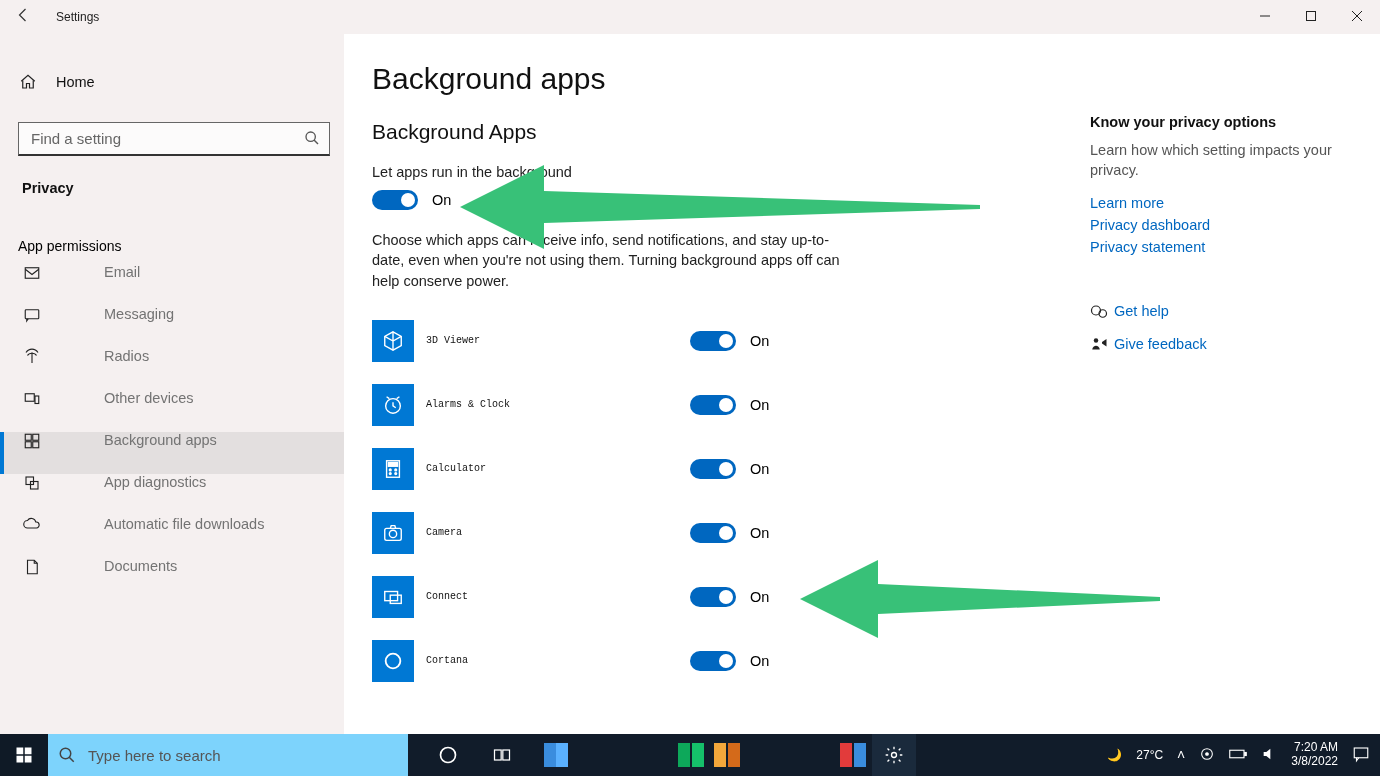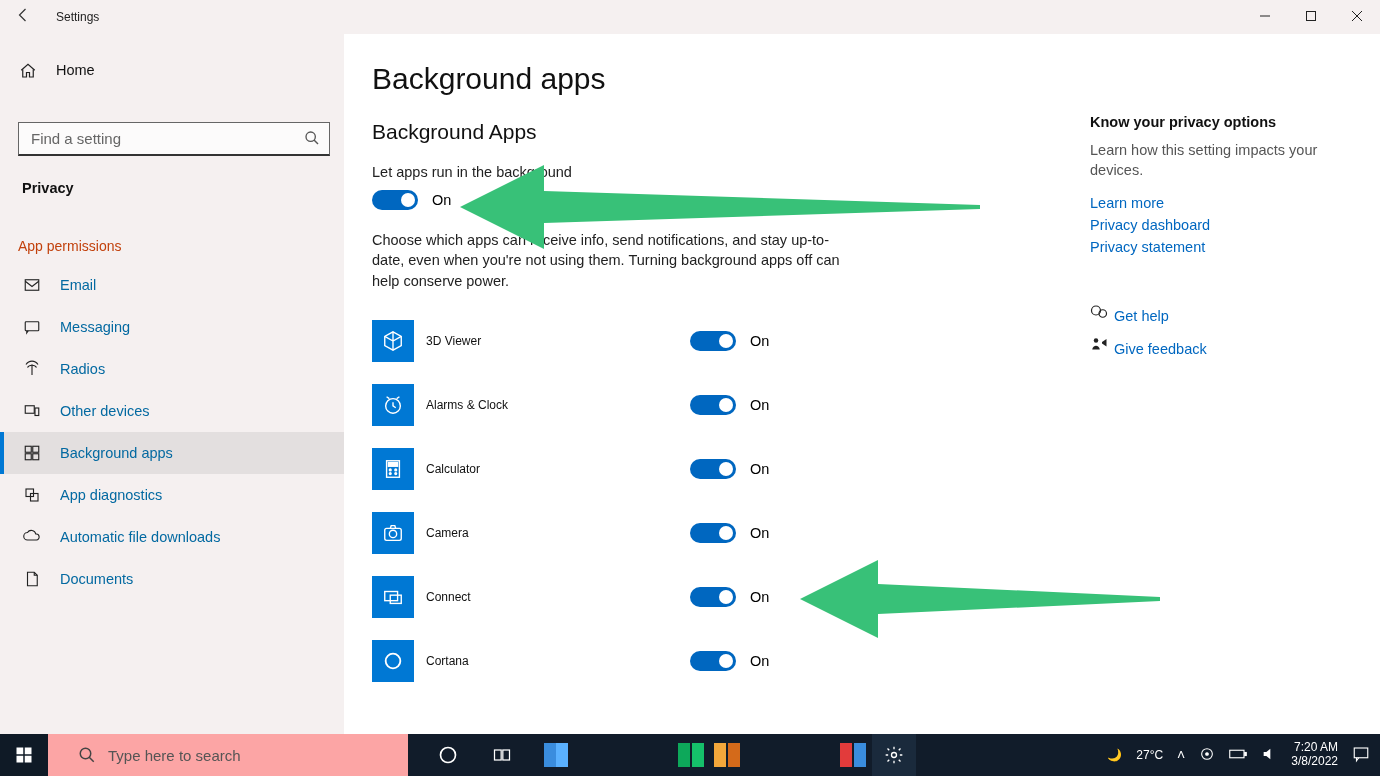--- a/index.html
+++ b/index.html
@@ -9,64 +9,64 @@
   
   .titlebar { position: absolute; top: 0; left: 0; right: 0; height: 34px; display: flex; align-items: center; }
   .titlebar .back { width: 48px; text-align: center; font-size: 18px; color: #333; cursor: default; margin-left: 0; }
   .titlebar .title { font-size: 12px; color: #222; margin-left: 8px; }
   .winbtns { position: absolute; right: 0; top: 0; display: flex; }
   .winbtn { width: 46px; height: 32px; display: flex; align-items: center; justify-content: center; color: #222; }
   .winbtn svg { width: 12px; height: 12px; }
 
   
   .sidebar { position: absolute; left: 0; top: 34px; width: 344px; bottom: 42px; padding-top: 28px; }
-  .sidebar .nav-home { display: flex; align-items: flex-start; height: 40px; padding-left: 18px; font-size: 14.5px; color: #111; }
+  .sidebar .nav-home { display: flex; align-items: center; height: 40px; padding-left: 18px; font-size: 14.5px; color: #111; }
   .sidebar .nav-home .icon { width: 20px; margin-right: 18px; display:flex; justify-content:center; }
   .search-wrap { margin: 20px 14px 0 18px; position: relative; }
   .sidebar input.search { width: 100%; height: 34px; border: 1px solid #666; border-bottom: 2px solid #333; background: rgba(255,255,255,0.7); padding: 0 36px 0 12px; font-size: 15px; color: #222; }
   .sidebar input.search::placeholder { color: #666; }
   .search-wrap .sicon { position: absolute; right: 10px; top: 8px; color: #555; }
   .sec-head { font-size: 14.5px; font-weight: 600; color: #111; padding: 24px 0 8px 22px; }
-  .sec-sub { font-size: 14px; color: #c2410c; padding: 34px 0 10px 18px; }
-  .nav-item { display: flex; align-items: center; height: 42px; padding-left: 18px; font-size: 14.5px; color: #0369a1; border-left: 4px solid transparent; cursor: default; }
+  .sec-sub { font-size: 14px; color: #000000; padding: 34px 0 10px 18px; }
+  .nav-item { display: flex; height: 42px; padding-left: 18px; font-size: 14.5px; color: #737373; border-left: 4px solid transparent; cursor: default; gap: 44px; }
   .nav-item .icon { width: 20px; margin-right: 18px; text-align: center; color: #222; display:flex; justify-content:center; }
   .nav-item.active { background: rgba(0,0,0,0.07); border-left-color: #0078d4; }
 
   
   .main { position: absolute; left: 344px; right: 0; top: 34px; bottom: 42px; background: #ffffff; padding: 28px 30px 0 28px; overflow: hidden; }
   .page-title { font-size: 30px; font-weight: 400; color: #111; }
   .h2 { font-size: 21px; font-weight: 400; color: #111; margin-top: 24px; }
   .label-sm { font-size: 14.5px; color: #222; margin-top: 20px; }
   .toggle-row { display: flex; align-items: center; margin-top: 10px; }
   .toggle { width: 46px; height: 20px; border-radius: 10px; background: #0067c0; position: relative; }
   .toggle .knob { position: absolute; right: 3px; top: 3px; width: 14px; height: 14px; border-radius: 50%; background: #fff; }
   .toggle-label { margin-left: 14px; font-size: 14.5px; }
   .desc { font-size: 14.5px; color: #222; max-width: 480px; margin-top: 20px; line-height: 1.4; }
   .app-list { margin-top: 18px; }
   .app-row { display: flex; align-items: center; height: 64px; }
   .app-icon { width: 42px; height: 42px; background: #0078d4; display: flex; align-items: center; justify-content: center; color: #fff; font-size: 20px; }
-  .app-name { margin-left: 12px; font-size: 12px; color: #111; width: 240px; }
+  .app-name { margin-left: 12px; font-size: 10px; color: #111; width: 240px; font-family: Liberation Mono, monospace; }
   .app-toggle { margin-left: 24px; }
 
   
   .aside { position: absolute; right: 30px; top: 80px; width: 260px; font-size: 14.5px; }
   .aside .h { font-weight: 700; color: #111; margin-bottom: 10px; }
   .aside .info { color: #555; margin-bottom: 14px; line-height: 1.4; }
   .aside a { color: #0067c0; text-decoration: none; display: block; margin-bottom: 6px; }
-  .aside .help-row { display: flex; align-items: flex-end; margin-top: 28px; }
+  .aside .help-row { display: flex; align-items: flex-start; margin-top: 28px; }
   .aside .help-row .hicon { width: 24px; color: #222; }
   .aside .help-row a { margin: 0; }
 
   
   .arrow { position: absolute; pointer-events: none; }
 
   
   .taskbar { position: absolute; left: 0; right: 0; bottom: 0; height: 42px; background: #111c2a; display: flex; align-items: center; color: #fff; font-size: 12px; }
   .start { width: 48px; height: 42px; background: #0f1a26; display:flex; align-items:center; justify-content:center; }
-  .tsearch { flex: 0 0 360px; height: 42px; background: #fca5a5; display:flex; align-items:center; color:#555; padding-left: 30px; font-size: 15px; gap:12px; }
+  .tsearch { flex: 0 0 360px; height: 42px; background: #7dd3fc; display:flex; align-items:center; color:#555; padding-left: 10px; font-size: 15px; gap:12px; }
   .tb-icons { display:flex; align-items:center; gap: 10px; margin-left: 18px; }
   .tb-spacer { flex: 1; }
   .tb-right { display:flex; align-items:center; gap: 14px; padding-right: 10px; }
   .tb-clock { text-align: right; line-height: 1.15; font-size: 12px; }
   .sq { width:12px; height:24px; display:inline-block; }
   .tb-app { width:44px; height:42px; display:flex; align-items:center; justify-content:center; }
   .tb-app-active { background:#1a2a3c; }
 </style>
 </head>
 <body>
@@ -301,21 +301,21 @@
           <div class="toggle">
             <div class="knob"></div>
           </div>
         </div>
       <div class="toggle-label">On</div>
     </div>
   </div>
 
   <div class="aside">
     <div class="h">Know your privacy options</div>
-    <div class="info">Learn how this setting impacts your devices.</div>
+    <div class="info">Learn how which setting impacts your privacy.</div>
     <a>Learn more</a>
     <a>Privacy dashboard</a>
     <a>Privacy statement</a>
     <div class="help-row" style="margin-top:48px">
       <span class="hicon"><svg width="18" height="18" viewBox="0 0 24 24" fill="none" stroke="#222" stroke-width="1.6">
             <circle cx="8" cy="10" r="6"></circle>
             <circle cx="17" cy="14" r="5"></circle>
           </svg></span>
       <a>Get help</a>
     </div>

